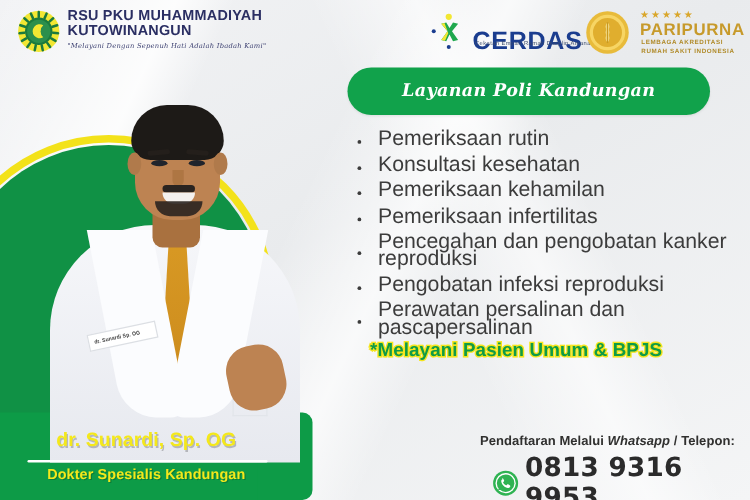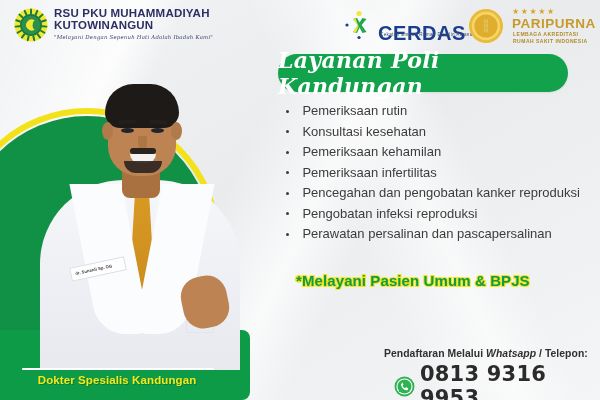--- a/index.html
+++ b/index.html
@@ -140,26 +140,26 @@
 
   
   .banner{
     position:absolute;left:278px;top:54px;width:290px;height:38px;
     background:#11a24b;border-radius:19px;
     display:flex;align-items:center;justify-content:center;
     box-shadow:0 1px 2px rgba(0,0,0,.08);
   }
   .banner-text{
     font-family:"DejaVu Serif", serif;font-style:italic;font-weight:700;
-    font-size:22px;color:#ffffff;letter-spacing:.3px;
+    font-size:14px;color:#ffffff;letter-spacing:.3px;
   }
   .services{position:absolute;left:278px;top:104px;width:316px;}
   .svc{
-    display:flex;align-items:flex-start;margin-bottom:6.5px;
-    font-size:13px;color:#3c3c3c;line-height:14px;
+    display:flex;align-items:center;margin-bottom:6.5px;
+    font-size:17px;color:#3c3c3c;line-height:14px;
   }
   .svc-dot{
     flex:0 0 auto;width:3.4px;height:3.4px;border-radius:50%;background:#3c3c3c;
     margin:5.5px 13px 0 8px;
   }
   .svc-label{flex:1 1 auto;}
   .bpjs{
     position:absolute;left:296px;top:272px;width:300px;
     font-size:15px;font-weight:700;color:#0f9b47;letter-spacing:.1px;
     -webkit-text-stroke:2.2px #f5e51c;paint-order:stroke fill;
@@ -275,20 +275,21 @@
       <div class="doc-mstch"></div>
       <div class="doc-mouth"></div>
       <div class="doc-beard"></div>
       <div class="doc-pocket"></div>
       <div class="doc-hand"></div>
       <div class="doc-badge">
         <span>dr. Sunardi Sp. OG</span>
       </div>
     </div>
 
+    <div class="doc-name">dr. Sunardi, Sp. OG</div>
     <div class="doc-divider"></div>
     <div class="doc-role">Dokter Spesialis Kandungan</div>
   </div>
 
   <div class="banner">
     <span class="banner-text">Layanan Poli Kandungan</span>
   </div>
 
   <div class="services">
     <div class="svc">

